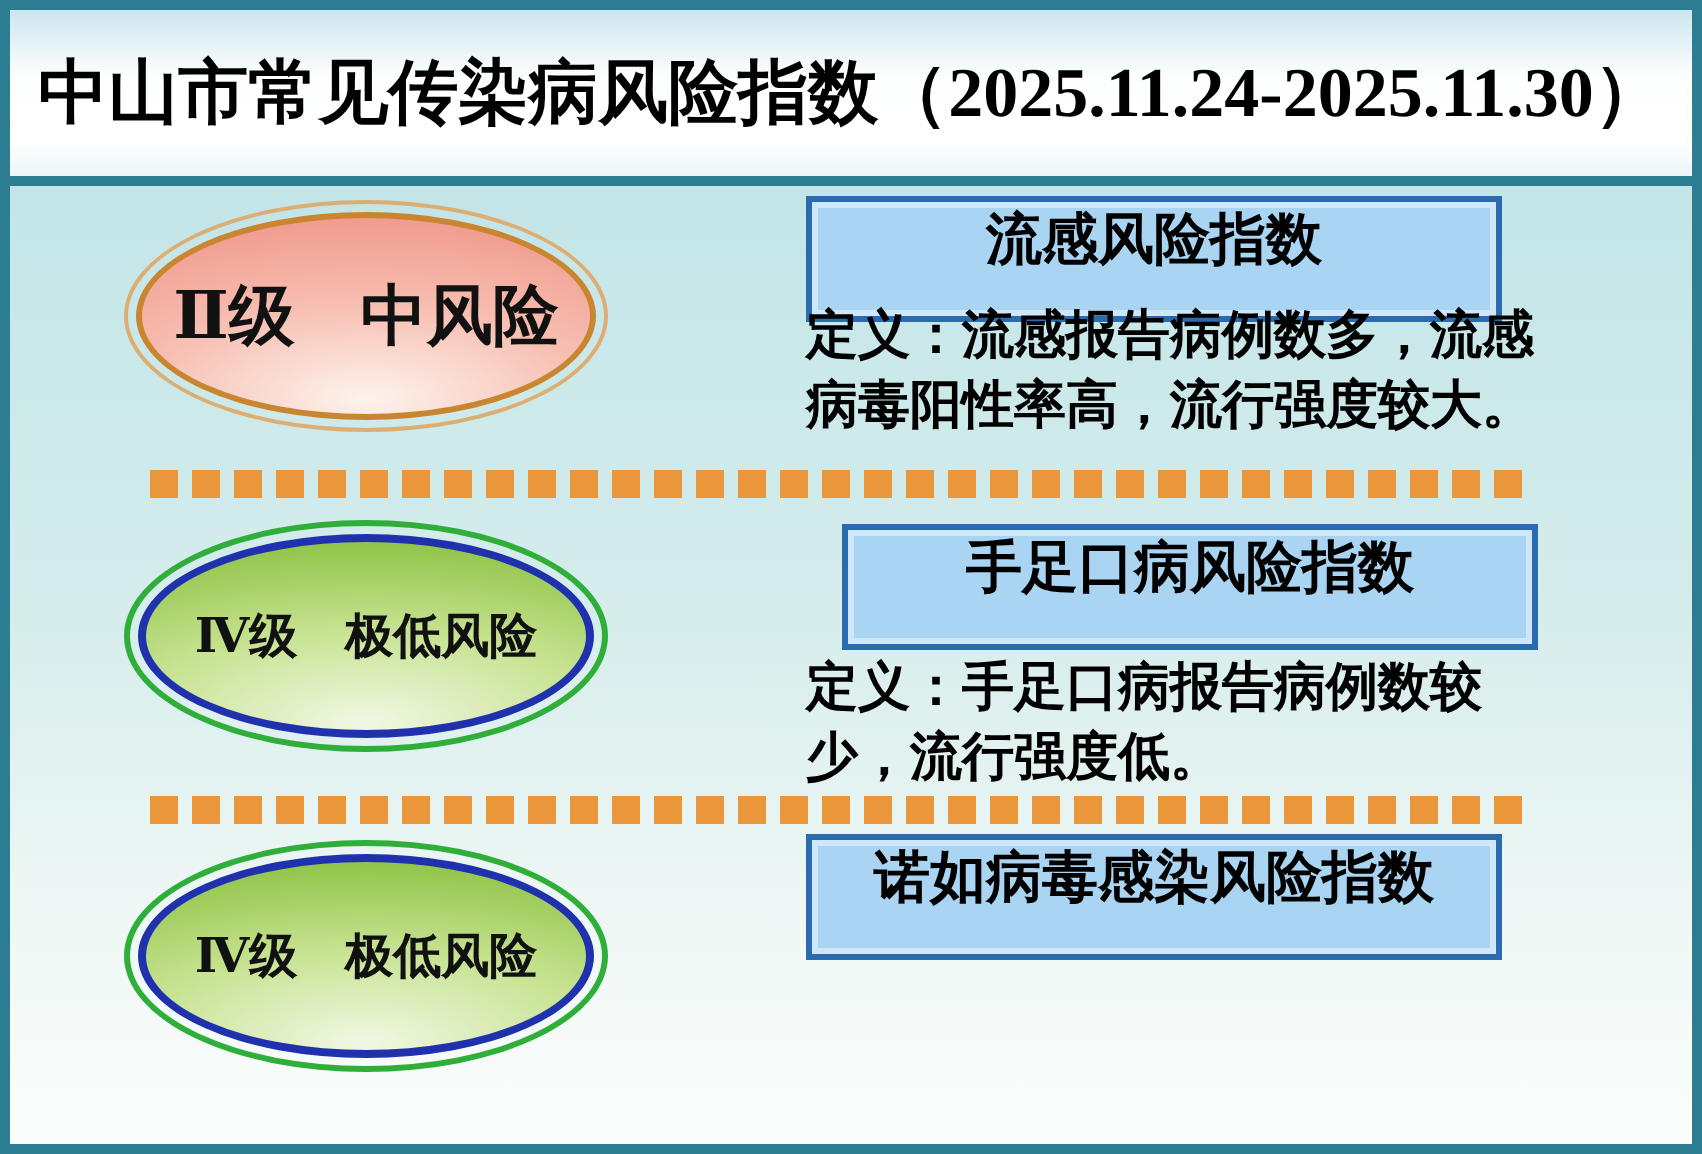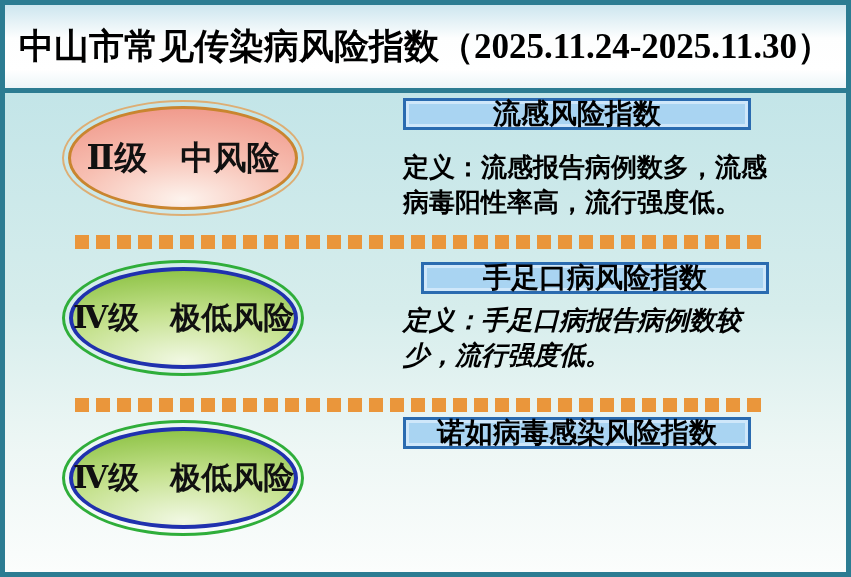--- a/index.html
+++ b/index.html
@@ -30,36 +30,36 @@
     display:flex;align-items:center;justify-content:center;
   }
   .fill-pink{
     border:3px solid #c9852f;
     background:radial-gradient(100% 95% at 50% 92%,#fdf3ed 0%,#f7bfb2 50%,#f0998b 100%);
   }
   .fill-green{
     border:4px solid #2031ae;
     background:radial-gradient(110% 100% at 50% 96%,#f1f8e3 0%,#c6e290 50%,#8cc243 100%);
   }
-  .badge{font-size:31px;font-weight:600;color:#111;white-space:nowrap;}
+  .badge{font-size:24px;font-weight:600;color:#111;white-space:nowrap;}
   .e1{top:7px;}  .e1 .badge{font-size:33px;}
   .e2{top:167px;}
   .e3{top:327px;}
   .hbox{
-    position:absolute;left:398px;width:348px;height:32px;box-sizing:border-box;
+    position:absolute;left:398px;width:348px;height:63px;box-sizing:border-box;
     border:3px solid #2a6bb0;box-shadow:inset 0 0 0 3px #cfe7fa;
-    background:#a9d4f2;display:flex;align-items:center;justify-content:center;
+    background:#a9d4f2;display:flex;justify-content:center;
     font-size:28px;font-weight:bold;color:#000;
   }
   .b1{top:5px;} .b2{top:169px;margin-left:18px;} .b3{top:324px;}
   .def{
     position:absolute;left:398px;width:376px;
     font-size:26px;line-height:1.33;font-weight:600;color:#000;
   }
-  .d1{top:58px;} .d2{top:211px;font-style:italic;} .d3{top:388px;}
+  .d1{top:58px;} .d2{top:234px;} .d3{top:388px;}
   .dash{
     position:absolute;left:70px;width:693px;height:14px;
     background:repeating-linear-gradient(90deg,#ea963b 0,#ea963b 14px,transparent 14px,transparent 21px);
   }
   .dash1{top:142px;} .dash2{top:305px;}
 </style>
 </head>
 <body>
 
 <div class="frame">
@@ -71,21 +71,21 @@
   <div class="main">
 
     <div class="ellipse ring-pink e1">
       <div class="ellipse-inner fill-pink">
         <span class="badge">Ⅱ级　中风险</span>
       </div>
     </div>
     <div class="hbox b1">
       <span>流感风险指数</span>
     </div>
-    <div class="def d1">定义：流感报告病例数多，流感病毒阳性率高，流行强度低。</div>
+    <div class="def d1">定义：流感报告病例数多，流感病毒阳性率高，流行强度较大。</div>
 
     <div class="dash dash1"></div>
 
     <div class="ellipse ring-green e2">
       <div class="ellipse-inner fill-green">
         <span class="badge">Ⅳ级　极低风险</span>
       </div>
     </div>
     <div class="hbox b2">
       <span>手足口病风险指数</span>

